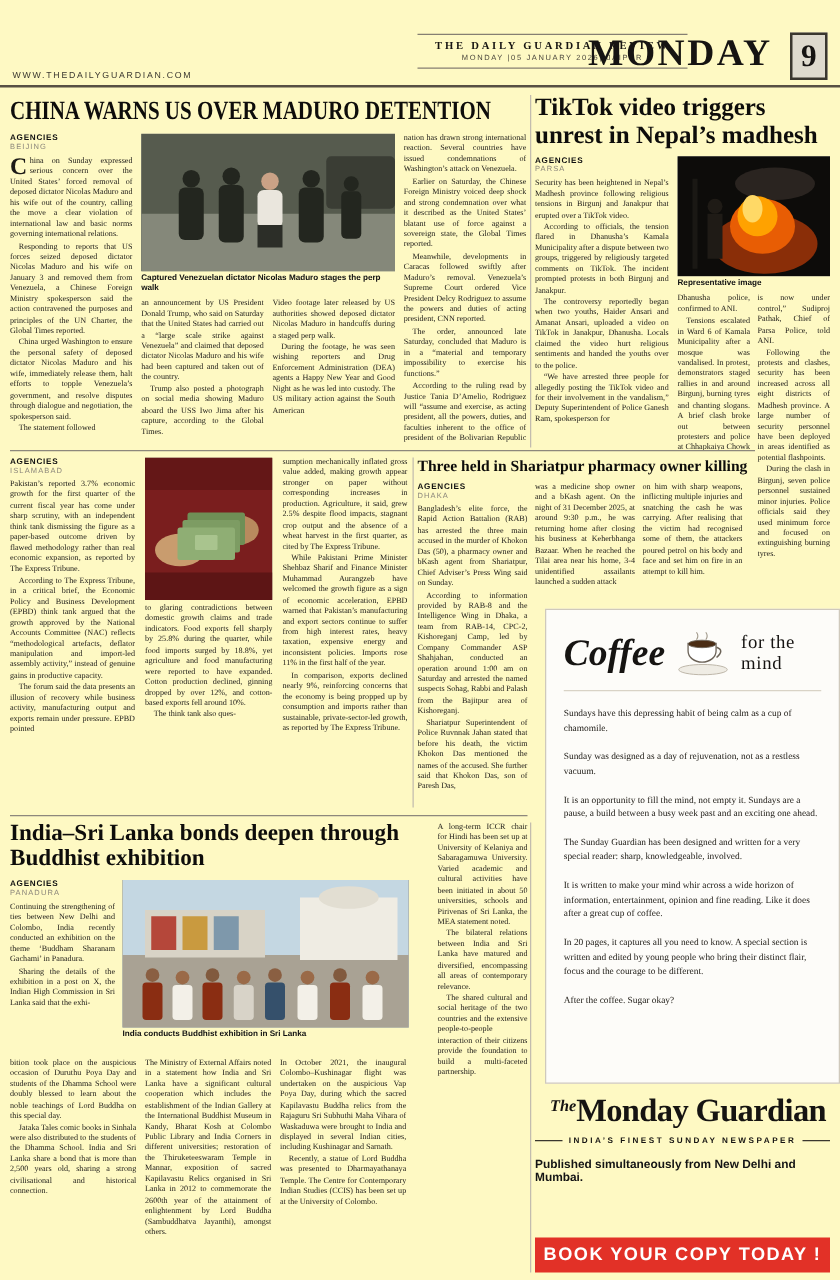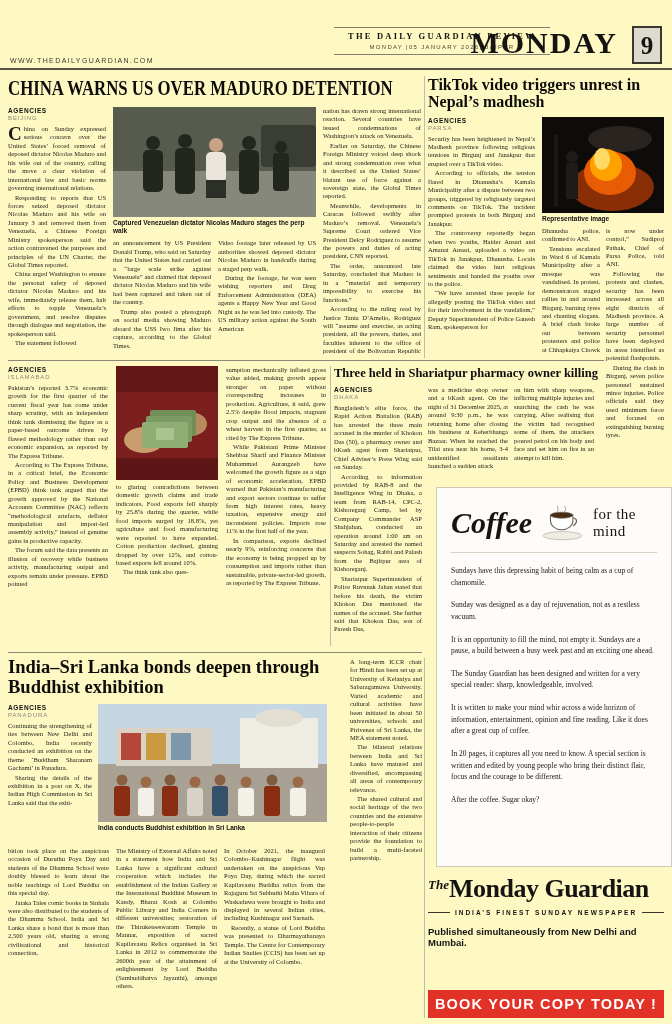--- a/index.html
+++ b/index.html
@@ -33,21 +33,21 @@
   #china .hl{font-size:21px;white-space:nowrap;display:inline-block;transform:scaleX(.80);transform-origin:0 50%;margin-bottom:6px;}
   #china > .cols{gap:7px;height:248px;}
   .china-col{width:98px;height:248px;}
   .china-mid{width:203px;}
   .china-mid .caption{margin:2px 0 4px;}
   .china-mid .cols{gap:7px;height:116px;}
   .china-mid .cols .bodycol{width:98px;}
 
   
   #tiktok{position:absolute;left:428px;top:76px;width:236px;}
-  #tiktok .hl{font-size:16px;line-height:1.08;margin-bottom:6px;}
+  #tiktok .hl{font-size:20px;line-height:1.08;margin-bottom:6px;}
   #tiktok > .cols{gap:7px;}
   .tt-col1{width:107px;height:238px;}
   .tt-right{width:122px;}
   .tt-caption{margin:2px 0 4px;}
   .tt-sub{gap:6px;}
   .tt-sub .bodycol{width:58px;}
   .tt-c2{height:126px;}
   .tt-c3{height:250px;}
 
   
@@ -83,21 +83,21 @@
   .in-toprow{gap:6px;margin-bottom:5px;}
   .in-colA{width:84px;height:138px;}
   .in-photostack{width:229px;}
   .in-caption{margin-top:2px;}
   .in-bottomrow{gap:7px;}
   .in-bcol{width:101px;height:172px;}
 
   
   #sunday{position:absolute;left:428px;top:874px;width:236px;height:108px;}
   .sg-logo{white-space:nowrap;}
-  .sg-the{font:italic 700 13px "Liberation Serif",serif;vertical-align:8px;}
+  .sg-the{font:italic 700 13px "Liberation Serif",serif;vertical-align:8px;margin-left:12px;}
   .sg-name{font:700 26px "Liberation Serif",serif;letter-spacing:-.5px;}
   .sg-tag{display:flex;align-items:center;gap:5px;margin-top:5px;}
   .sg-tag .tl{flex:1;height:1px;background:#3a372f;}
   .sg-tag .txt{font:700 6.5px "Liberation Sans",sans-serif;letter-spacing:2px;}
   .sg-pub{margin-top:10px;font:700 9.5px "Liberation Sans",sans-serif;color:#141414;}
 
   
   #banner{position:absolute;left:428px;top:990px;width:236px;height:28px;background:#e23127;color:#fff;
           font:700 14.5px "Liberation Sans",sans-serif;text-align:center;line-height:28px;letter-spacing:1.2px;}
 

